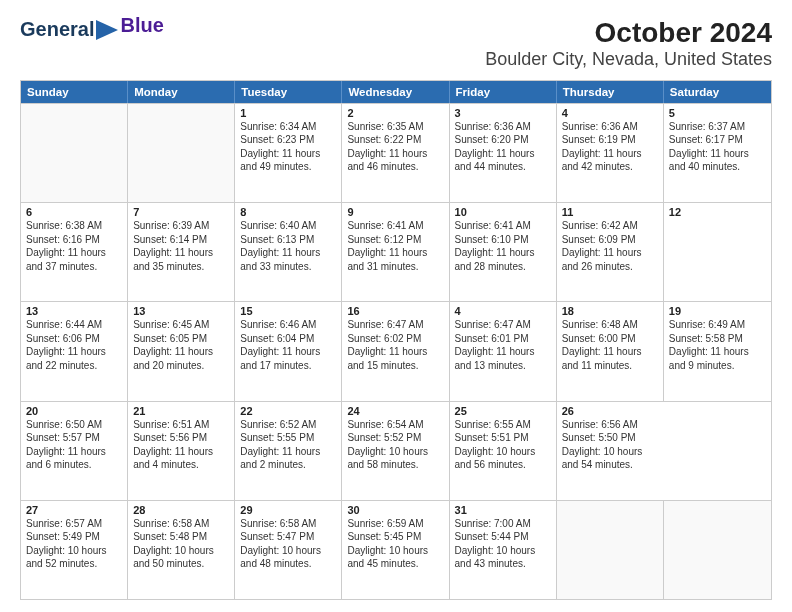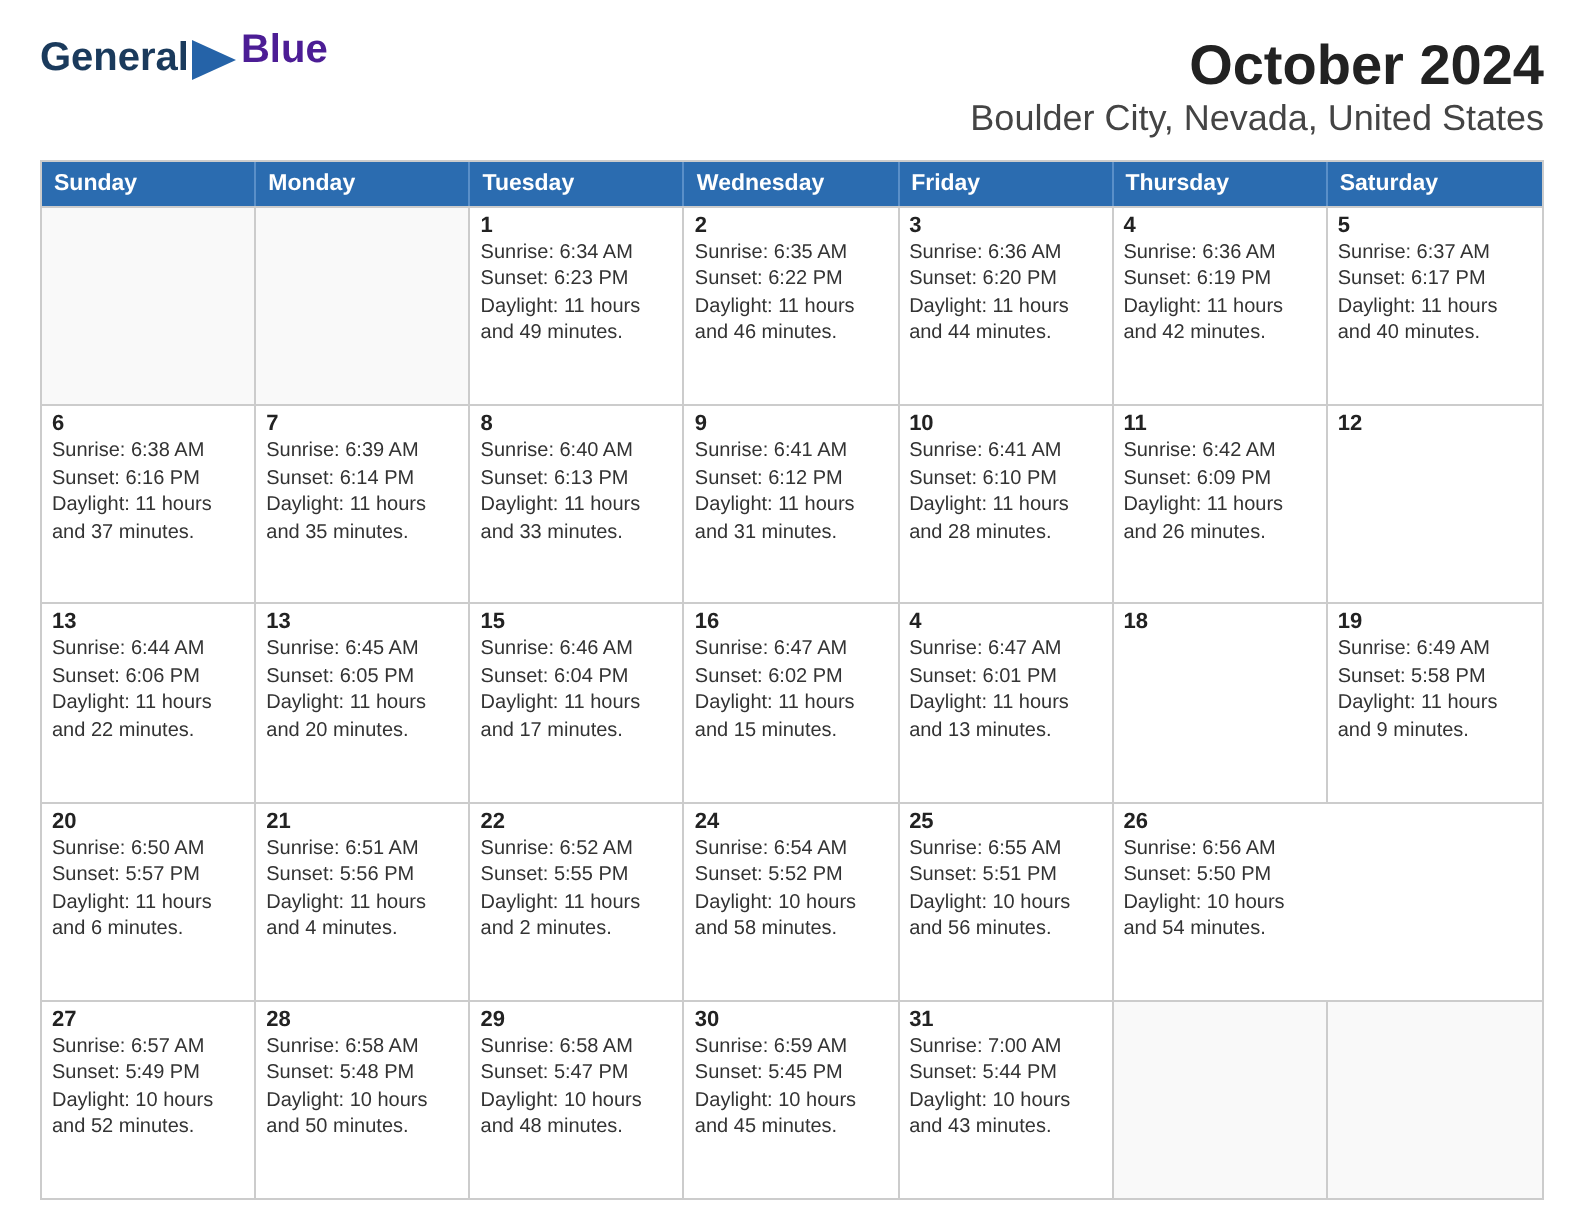--- a/index.html
+++ b/index.html
@@ -148,21 +148,21 @@
           <div class="cal-cell"><span class="day-num">10</span><span class="cell-text">Sunrise: 6:41 AM<br>Sunset: 6:10 PM<br>Daylight: 11 hours and 28 minutes.</span></div>
           <div class="cal-cell"><span class="day-num">11</span><span class="cell-text">Sunrise: 6:42 AM<br>Sunset: 6:09 PM<br>Daylight: 11 hours and 26 minutes.</span></div>
           <div class="cal-cell"><span class="day-num">12</span></div>
         </div>
         <div class="cal-row">
           <div class="cal-cell"><span class="day-num">13</span><span class="cell-text">Sunrise: 6:44 AM<br>Sunset: 6:06 PM<br>Daylight: 11 hours and 22 minutes.</span></div>
           <div class="cal-cell"><span class="day-num">13</span><span class="cell-text">Sunrise: 6:45 AM<br>Sunset: 6:05 PM<br>Daylight: 11 hours and 20 minutes.</span></div>
           <div class="cal-cell"><span class="day-num">15</span><span class="cell-text">Sunrise: 6:46 AM<br>Sunset: 6:04 PM<br>Daylight: 11 hours and 17 minutes.</span></div>
           <div class="cal-cell"><span class="day-num">16</span><span class="cell-text">Sunrise: 6:47 AM<br>Sunset: 6:02 PM<br>Daylight: 11 hours and 15 minutes.</span></div>
           <div class="cal-cell"><span class="day-num">4</span><span class="cell-text">Sunrise: 6:47 AM<br>Sunset: 6:01 PM<br>Daylight: 11 hours and 13 minutes.</span></div>
-          <div class="cal-cell"><span class="day-num">18</span></div>
+          <div class="cal-cell"><span class="day-num">18</span><span class="cell-text">Sunrise: 6:48 AM<br>Sunset: 6:00 PM<br>Daylight: 11 hours and 11 minutes.</span></div>
           <div class="cal-cell"><span class="day-num">19</span><span class="cell-text">Sunrise: 6:49 AM<br>Sunset: 5:58 PM<br>Daylight: 11 hours and 9 minutes.</span></div>
         </div>
         <div class="cal-row">
           <div class="cal-cell"><span class="day-num">20</span><span class="cell-text">Sunrise: 6:50 AM<br>Sunset: 5:57 PM<br>Daylight: 11 hours and 6 minutes.</span></div>
           <div class="cal-cell"><span class="day-num">21</span><span class="cell-text">Sunrise: 6:51 AM<br>Sunset: 5:56 PM<br>Daylight: 11 hours and 4 minutes.</span></div>
           <div class="cal-cell"><span class="day-num">22</span><span class="cell-text">Sunrise: 6:52 AM<br>Sunset: 5:55 PM<br>Daylight: 11 hours and 2 minutes.</span></div>
           <div class="cal-cell"><span class="day-num">24</span><span class="cell-text">Sunrise: 6:54 AM<br>Sunset: 5:52 PM<br>Daylight: 10 hours and 58 minutes.</span></div>
           <div class="cal-cell"><span class="day-num">25</span><span class="cell-text">Sunrise: 6:55 AM<br>Sunset: 5:51 PM<br>Daylight: 10 hours and 56 minutes.</span></div>
           <div class="cal-cell"><span class="day-num">26</span><span class="cell-text">Sunrise: 6:56 AM<br>Sunset: 5:50 PM<br>Daylight: 10 hours and 54 minutes.</span></div>
         </div>

